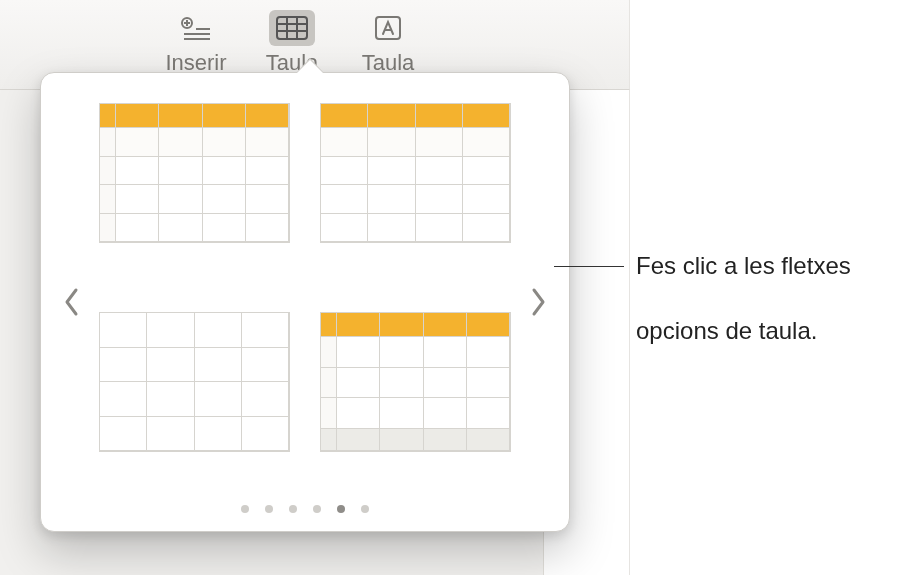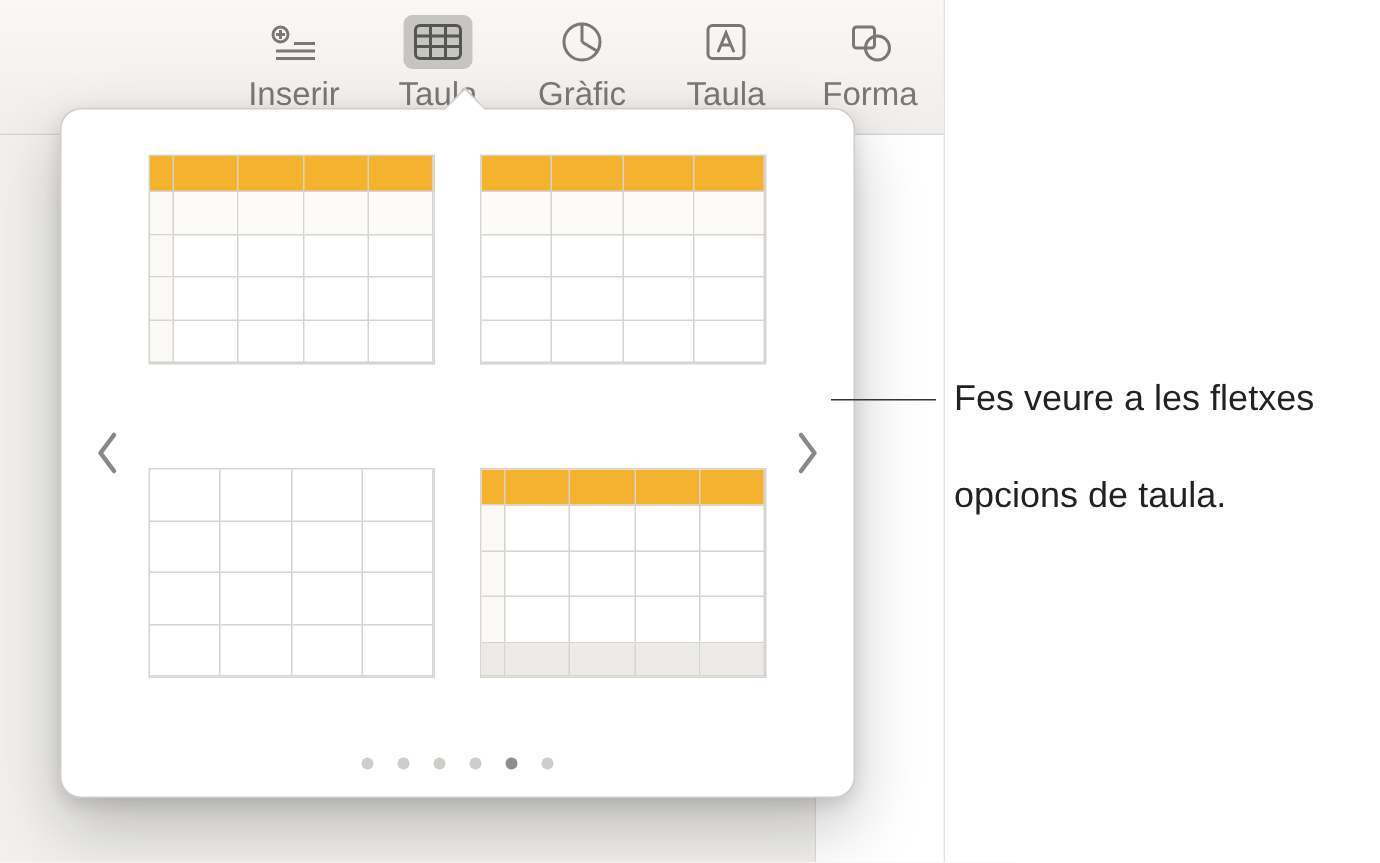--- a/index.html
+++ b/index.html
@@ -227,50 +227,31 @@
           <rect x="2" y="2" width="30" height="22" rx="3"></rect>
           <line x1="2" y1="9" x2="32" y2="9"></line>
             <line x1="2" y1="16" x2="32" y2="16"></line>
           <line x1="12" y1="2" x2="12" y2="24"></line>
             <line x1="22" y1="2" x2="22" y2="24"></line>
         </svg>
       </div>
       <div class="tb-label">Taula</div>
     </div>
 
-    <div class="tb-item">
-      <div class="tb-icon">
-        <svg width="32" height="32" viewBox="0 0 32 32" fill="none" stroke="currentColor" stroke-width="2">
-          <circle cx="16" cy="16" r="12"></circle>
-            <line x1="16" y1="4" x2="16" y2="16"></line>
-            <line x1="16" y1="16" x2="26" y2="22"></line>
-        </svg>
-      </div>
-      <div class="tb-label">Gràfic</div>
-    </div>
 
     <div class="tb-item">
       <div class="tb-icon">
         <svg width="30" height="28" viewBox="0 0 30 28" fill="none" stroke="currentColor" stroke-width="2">
           <rect x="3" y="3" width="24" height="22" rx="3"></rect>
           <path d="M10 20 L15 8 L20 20 M12 16 L18 16" stroke-linecap="round"></path>
         </svg>
       </div>
       <div class="tb-label">Taula</div>
     </div>
 
-    <div class="tb-item">
-      <div class="tb-icon">
-        <svg width="30" height="28" viewBox="0 0 30 28" fill="none" stroke="currentColor" stroke-width="2">
-          <rect x="4" y="4" width="14" height="14" rx="2"></rect>
-            <circle cx="20" cy="18" r="8"></circle>
-        </svg>
-      </div>
-      <div class="tb-label">Forma</div>
-    </div>
 
   </div>
 
   <div class="doc-area"></div>
 
   <div class="popover">
     <div class="pop-body">
 
       <div class="nav-arrow">
         <svg width="18" height="30" viewBox="0 0 18 30" fill="none" stroke="currentColor" stroke-width="3" stroke-linecap="round" stroke-linejoin="round">
@@ -395,18 +376,18 @@
       <div class="dot"></div>
       <div class="dot"></div>
       <div class="dot"></div>
       <div class="dot active"></div>
       <div class="dot"></div>
     </div>
   </div>
 
   <div class="callout-line" style="left:554px; top:266px; width:70px;"></div>
   <div class="callout-text" style="left:636px; top:250px;">
-    <span>Fes veure a les fletxes</span><br>
+    <span>Fes clic a les fletxes</span><br>
     <br>
     <span>opcions de taula.</span>
   </div>
 
 </div>
 
 </body></html>

